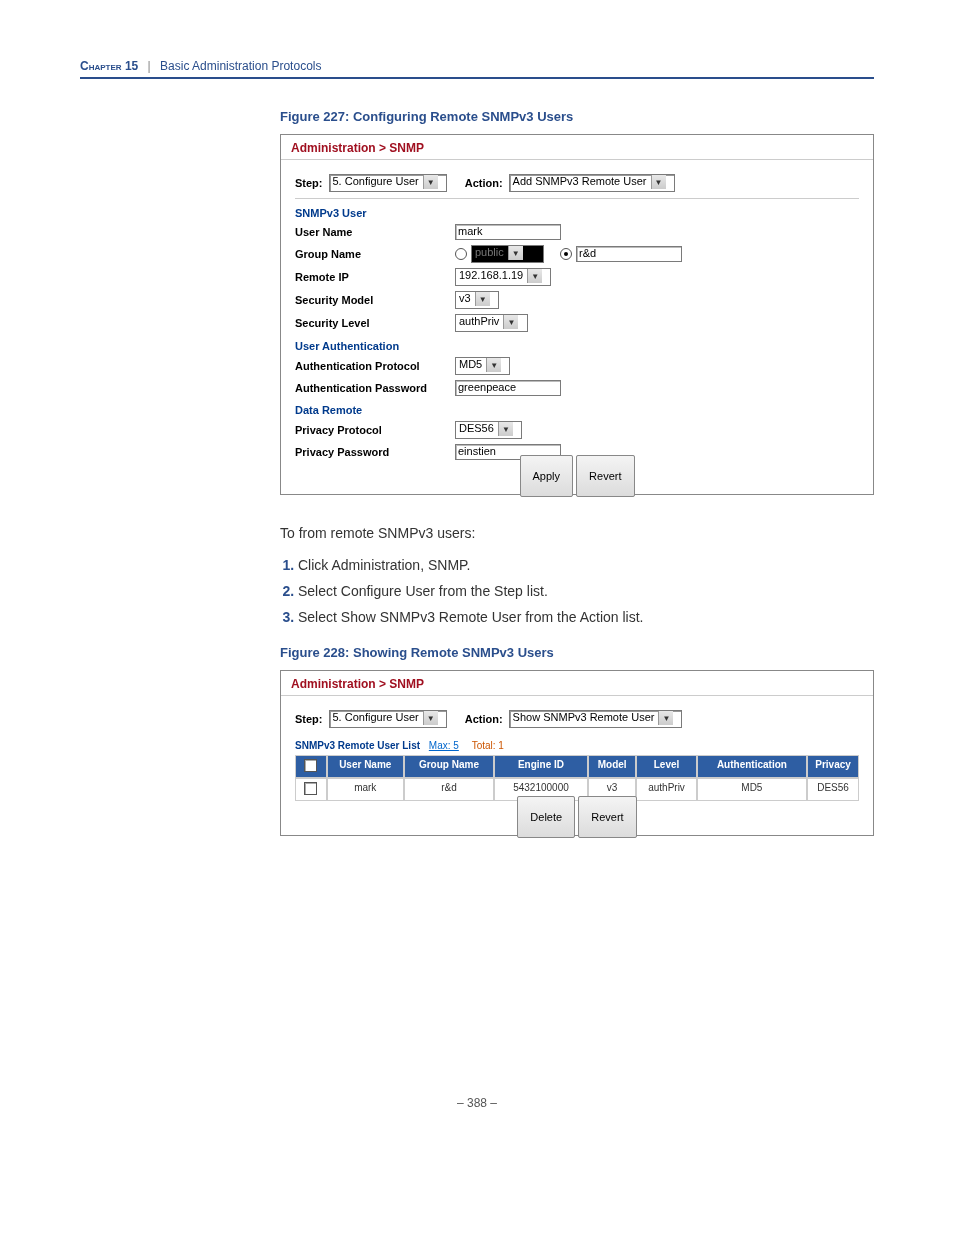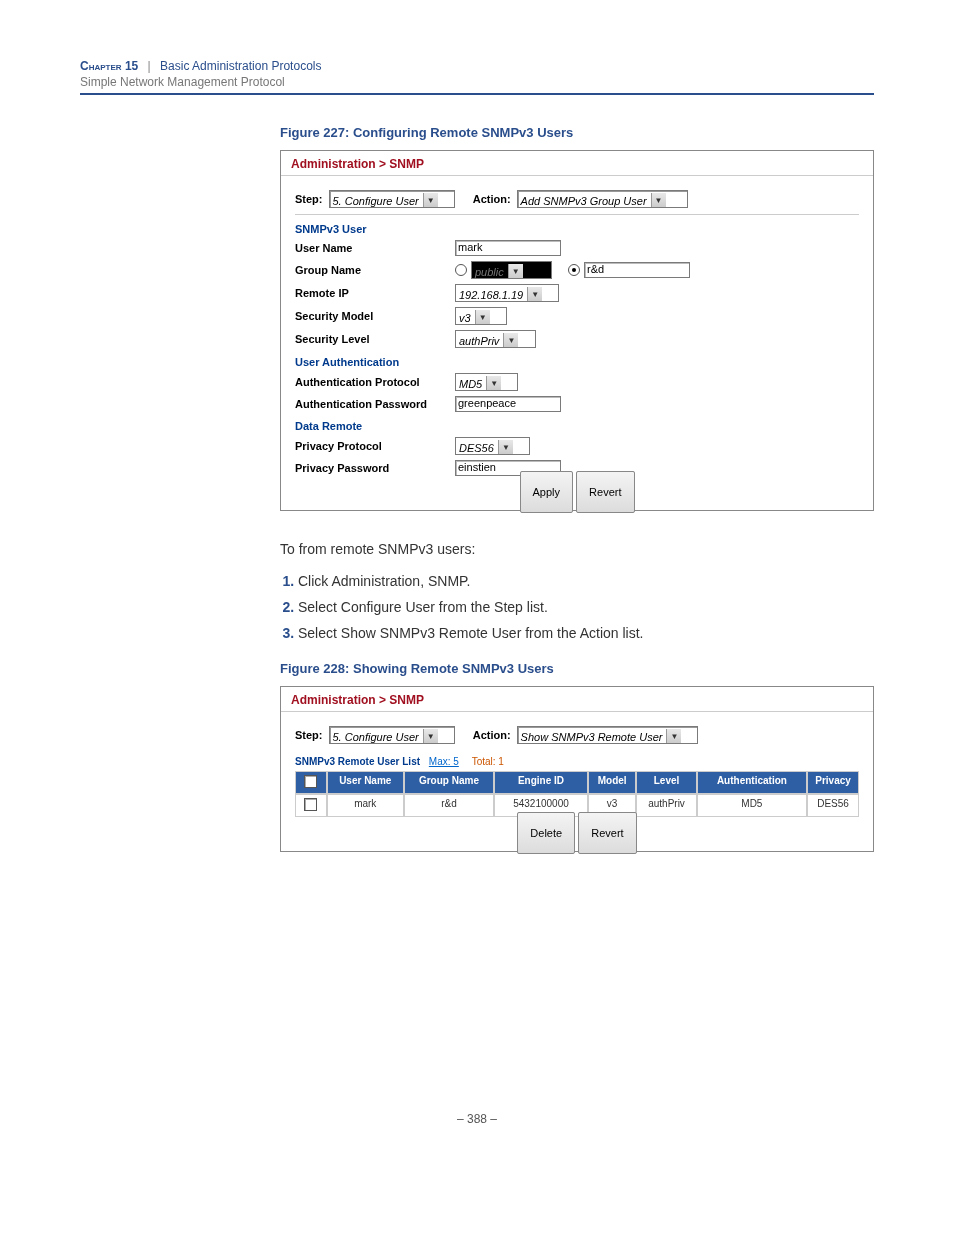--- a/index.html
+++ b/index.html
@@ -62,27 +62,26 @@
     padding: 6px 0;
     border-bottom: 1px solid #ccc;
     display: flex;
     align-items: center;
     gap: 6px;
     font-size: 11px;
   }
   .lbl-bold { font-weight: bold; }
   .selbox {
     display: inline-flex;
-    align-items: flex-end;
+    align-items: flex-start;
     border: 1px solid #7a7a7a;
     background: #fff;
     height: 16px;
     font-size: 11px;
-    padding: 0 16px 0 3px;
-    font-style: italic;
+    padding: 0 8px 0 3px;
   }
   .selbox.inset { box-shadow: inset 1px 1px 0 #999; }
   .sel-arrow {
     width: 14px;
     height: 14px;
     background: linear-gradient(#e8e8e8,#ccc);
     border-left: 1px solid #999;
     margin-left: 4px;
     display: flex;
     align-items: center;
@@ -150,40 +149,39 @@
 </head>
 <body>
 
 <div class="page">
   <div class="hdr-line">
     <div class="chapter-line">
       <span class="chapter-strong">Chapter 15</span>
       <span class="chapter-sep">|</span>
       <span>Basic Administration Protocols</span>
     </div>
-    <div class="sub-line">Simple Network Management Protocol</div>
   </div>
 
   <div class="content">
 
     <div class="fig-caption">Figure 227:  Configuring Remote SNMPv3 Users</div>
 
     <div class="panel">
       <div class="panel-title">Administration &gt; SNMP</div>
       <div class="panel-inner">
         <div class="toolbar">
           <span class="lbl-bold">Step:</span>
           <span class="selbox inset">
             <span>5. Configure User</span>
             <span class="sel-arrow">▼</span>
           </span>
           <span style="width:6px"></span>
           <span class="lbl-bold">Action:</span>
           <span class="selbox inset" style="min-width:150px;">
-            <span>Add SNMPv3 Group User</span>
+            <span>Add SNMPv3 Remote User</span>
             <span class="sel-arrow">▼</span>
           </span>
         </div>
 
         <div class="section-head">SNMPv3 User</div>
 
         <div class="form-row">
           <span class="flabel">User Name</span>
           <span class="txt" style="width:100px;">mark</span>
         </div>

